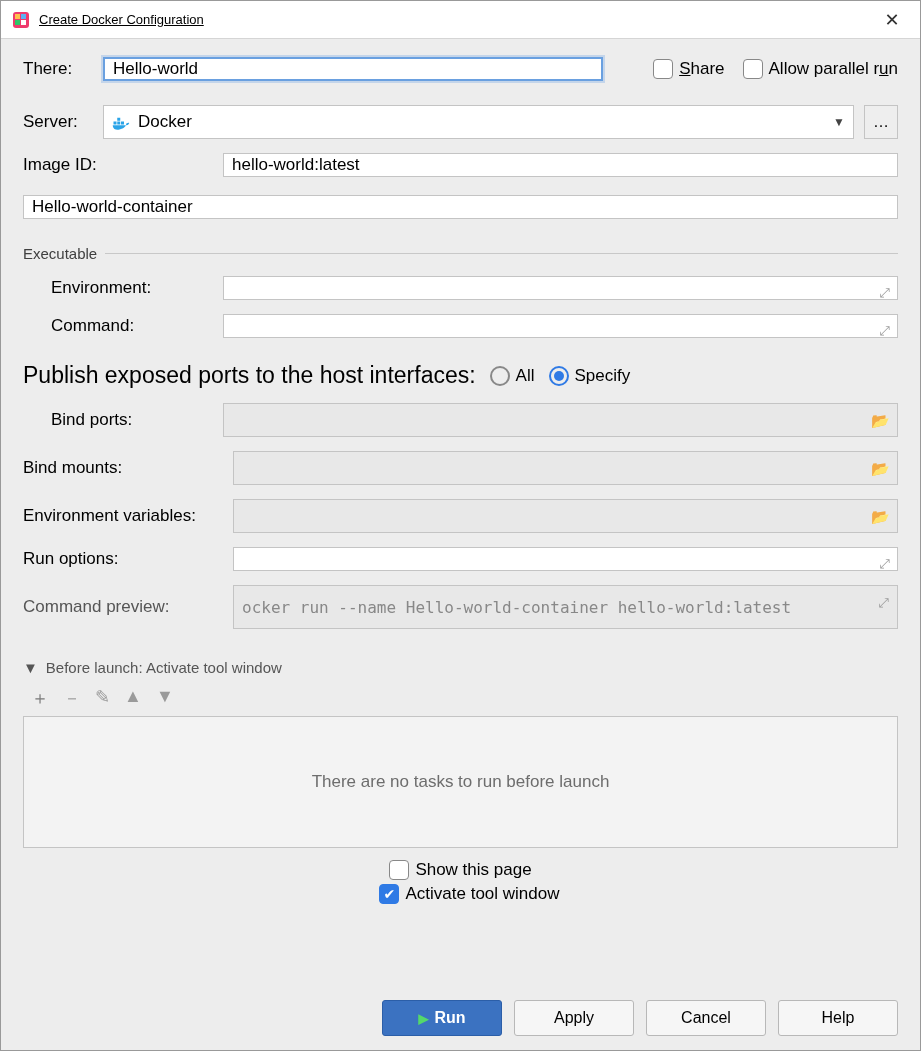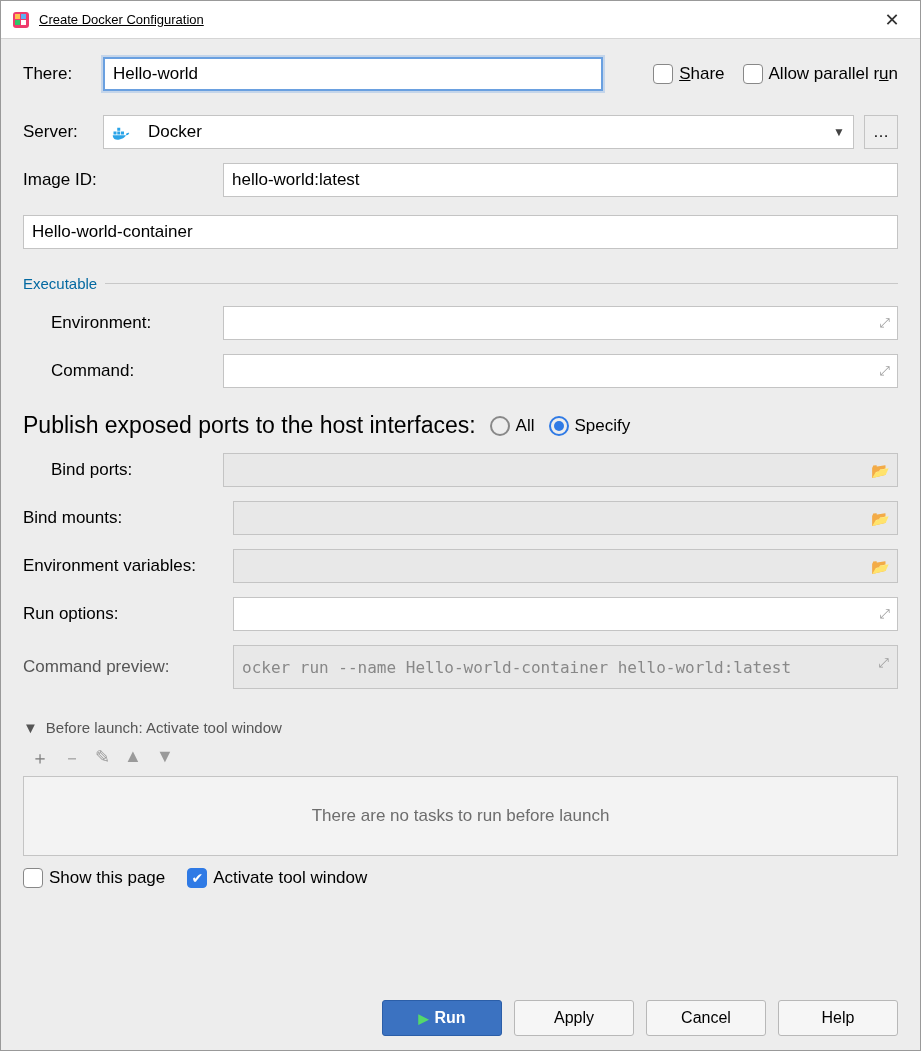--- a/index.html
+++ b/index.html
@@ -8,49 +8,49 @@
   .titlebar { height:38px; display:flex; align-items:center; padding:0 10px; background:#fff; border-bottom:1px solid #d5d5d5; }
   .titlebar .app-icon { width:20px; height:20px; margin-right:8px; }
   .titlebar .title { font-size:13px;text-decoration:underline; }
   .titlebar .close { margin-left:auto; width:36px; text-align:center; font-size:18px; color:#333; cursor:pointer; }
   .content { flex:1; background:#ededed; padding:18px 22px 14px 22px; display:flex; flex-direction:column; }
   .row { display:flex; align-items:center; margin-bottom:14px; }
   .row.top { margin-bottom:24px; align-items:center; }
   .label { width:80px; }
   .label-wide { width:200px; }
   .label-wider { width:210px; }
-  input[type=text].tf { height:34px; padding:0 8px; font-size:17px; border:1px solid #c4c4c4; background:#fff; }
+  input[type=text].tf { height:24px; padding:0 8px; font-size:17px; border:1px solid #c4c4c4; background:#fff; }
   input[type=text].tf.focused { border:2px solid #6aa0e0; box-shadow:0 0 0 2px rgba(120,170,230,.35); }
   .tf-ro { height:34px; padding:0 8px; font-size:17px; border:1px solid #c4c4c4; background:#e8e8e8; color:#333; display:flex; align-items:center; }
   .name-input { width:500px; }
   .spacer { flex:1; }
   .chk { display:flex; align-items:center; gap:6px; margin-left:18px; font-size:17px; }
   .chk .box { width:20px; height:20px; border:1px solid #888; border-radius:4px; background:#fff; display:inline-flex; align-items:center; justify-content:center; }
   .chk .box.checked { background:#2f7ae5; border-color:#2f7ae5; color:#fff; font-size:14px; }
   .chk .ul { text-decoration: underline; }
-  .select { flex:1; height:34px; border:1px solid #c4c4c4; background:#fff; display:flex; align-items:center; padding:0 8px; font-size:17px; position:relative;gap:10px; }
+  .select { flex:1; height:34px; border:1px solid #c4c4c4; background:#fff; display:flex; align-items:center; padding:0 8px; font-size:17px; position:relative; }
   .select .caret { margin-left:auto; font-size:12px; color:#444; }
   .small-btn { width:34px; height:34px; border:1px solid #c4c4c4; margin-left:10px; background:#eee; display:flex; align-items:center; justify-content:center; font-size:16px; cursor:pointer; }
   .form-grid .row { margin-bottom:18px; }
   .fg-input { flex:1; }
-  .section-header { display:flex; align-items:center; margin:8px 0 14px 0; color:#0369a1; font-size:15px; }
+  .section-header { display:flex; align-items:center; margin:8px 0 14px 0; color:#404040; font-size:15px; }
   .section-header .line { flex:1; height:1px; background:#c8c8c8; margin-left:8px; }
   .indent { padding-left:28px; }
   .expand-icon { position:absolute; right:8px; color:#999; font-size:13px; }
   .rel { position:relative; }
   .folder-icon { position:absolute; right:8px; color:#8a8a8a; font-size:15px; }
   .radio { width:20px; height:20px; border:2px solid #888; border-radius:50%; display:inline-flex; align-items:center; justify-content:center; margin-right:6px;}
   .radio.sel { border-color:#2f7ae5;}
   .radio.sel::after { content:""; width:10px; height:10px; border-radius:50%; background:#2f7ae5; }
   .radio-lbl { display:flex; align-items:center; font-size:17px; margin-left:14px;}
   .preview { flex:1; height:44px; border:1px solid #c4c4c4; background:#e8e8e8; color:#888; font-family: Consolas, monospace; font-size:16px; display:flex; align-items:center; padding:0 8px; position:relative; }
   .collapse-hdr { display:flex; align-items:center; gap:8px; color:#555; font-size:15px; margin:16px 0 8px 0; cursor:pointer;}
   .toolbar { display:flex; gap:14px; color:#9a9a9a; font-size:18px; padding:2px 0 6px 8px;}
-  .tasks-box { border:1px solid #c4c4c4; background:#f3f3f3; height:80px; display:flex; align-items:center; justify-content:center; color:#6d6d6d; font-size:17px; margin-bottom:12px;}
-  .footer-chk-row { display:flex; align-items:center; gap:4px; font-size:17px; margin-bottom:30px; }
+  .tasks-box { border:1px solid #c4c4c4; background:#f3f3f3; height:132px; display:flex; align-items:center; justify-content:center; color:#6d6d6d; font-size:17px; margin-bottom:12px;}
+  .footer-chk-row { display:flex; align-items:center; gap:4px; font-size:17px; margin-bottom:30px;flex-direction:column; }
   .btn-row { display:flex; gap:12px; justify-content:flex-end; }
   .btn { width:120px; height:36px; border:1px solid #b8b8b8; background:#f6f6f6; border-radius:3px; font-size:16px; display:flex; align-items:center; justify-content:center; cursor:pointer; }
   .btn.primary { background:#3b72c1; color:#fff; border-color:#2b5ea8; font-weight:600; gap:6px;}
   .btn.primary .play { color:#54d86a; font-size:13px; }
   .docker-icon { width:18px; height:14px; display:inline-block; margin-right:8px; }
 </style>
 </head>
 <body>
 
 <div class="window">

